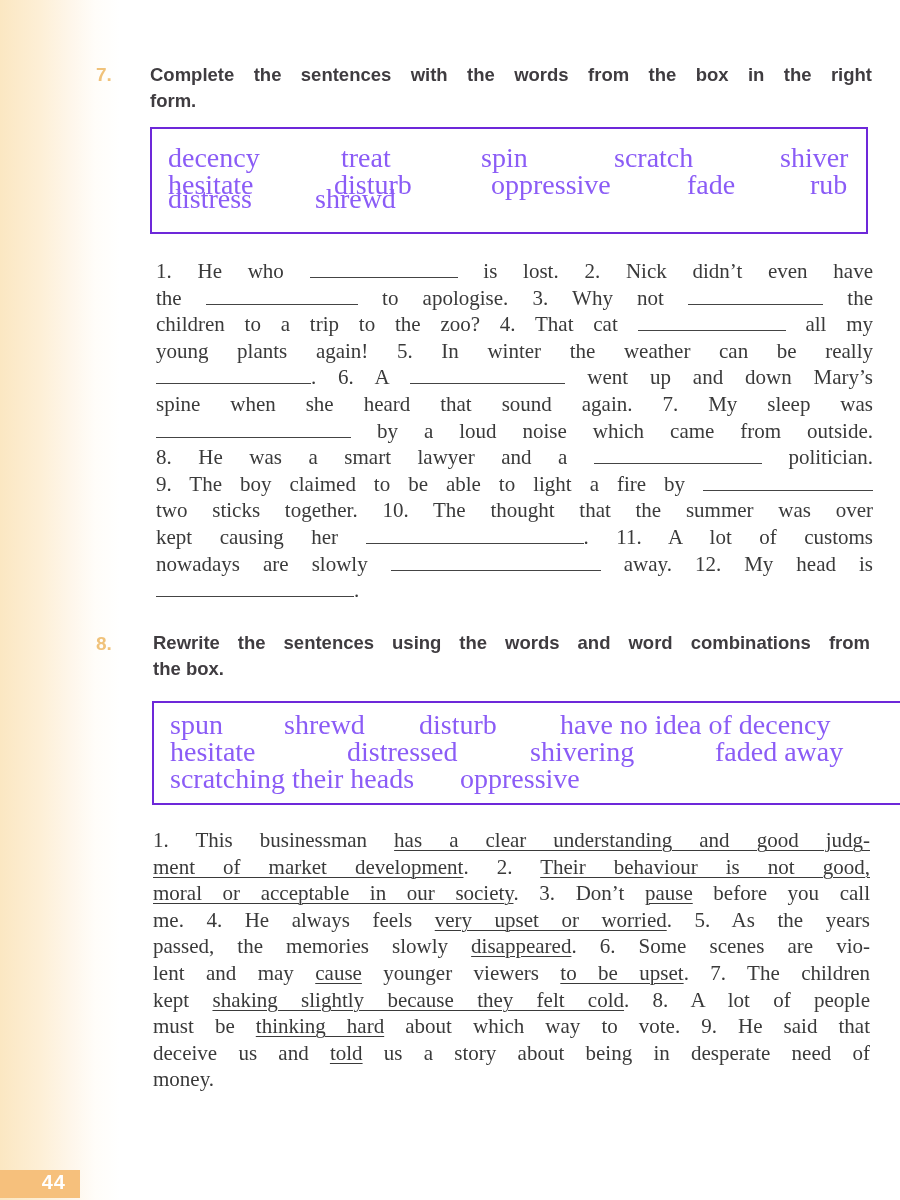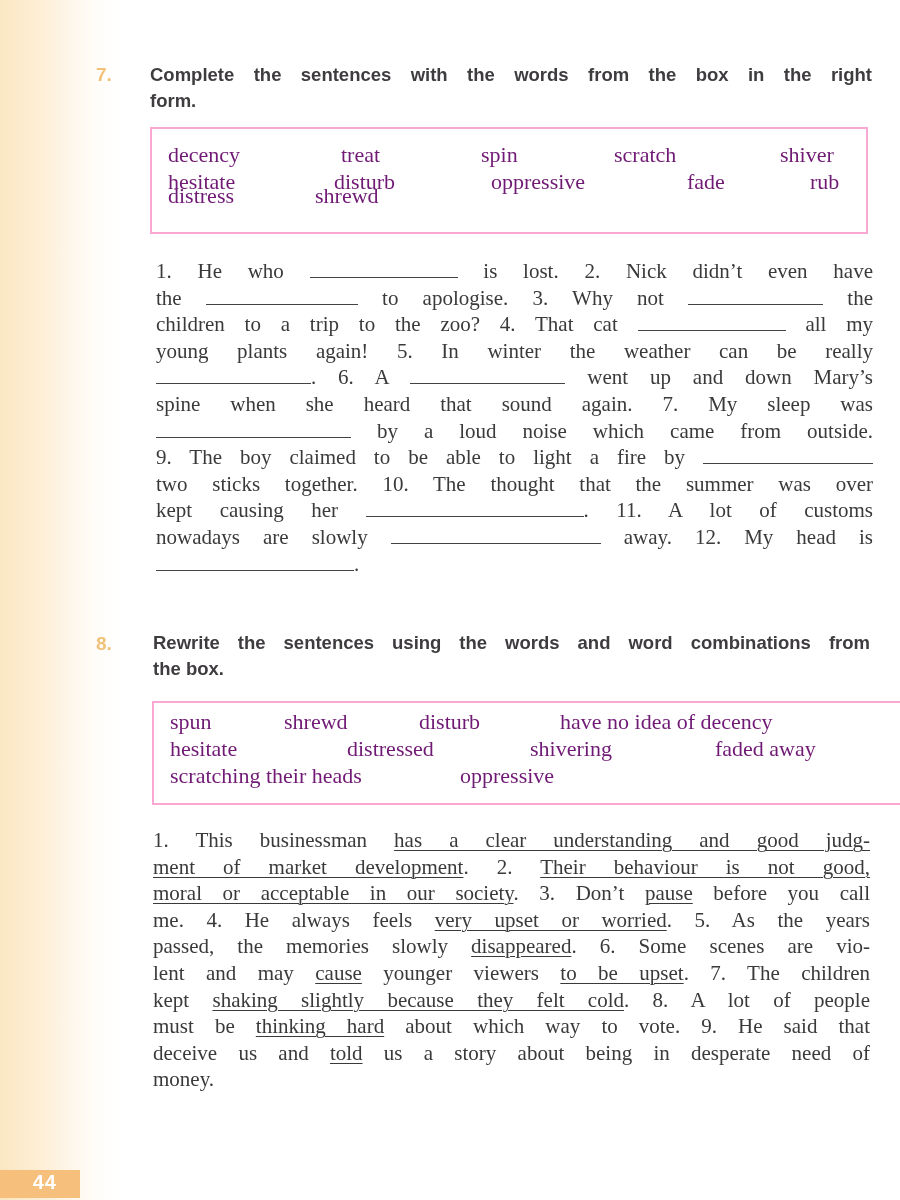--- a/index.html
+++ b/index.html
@@ -12,38 +12,38 @@
   .ex-num {
     position:absolute; left:96px; font-family:"Liberation Sans", sans-serif;
     font-weight:bold; font-size:19px; color:#f0c27a;
   }
   .ex-title {
     position:absolute; left:150px; width:722px;
     font-family:"Liberation Sans", sans-serif; font-weight:bold; font-size:18.5px;
     line-height:26px; color:#3f3c40;
   }
   .word-box {
-    position:absolute; border:2px solid #f9a8d4; box-sizing:border-box;
-    font-family:"Liberation Serif", serif; font-size:22px; color:#701a75;
+    position:absolute; border:2px solid #6d28d9; box-sizing:border-box;
+    font-family:"Liberation Serif", serif; font-size:28px; color:#8b5cf6;
   }
   .word-row { position:absolute; left:0; width:100%; height:27px; }
   .word { position:absolute; white-space:nowrap; }
   .para {
     position:absolute; left:156px; width:717px;
     font-family:"Liberation Serif", serif; font-size:21px; line-height:26.6px;
     color:#3a3a3a; text-align:justify;
   }
   .line { display:block; white-space:nowrap; text-align:justify; text-align-last:justify; height:26.6px; }
   .line.last { text-align-last:left; }
   .blank { display:inline-block; border-bottom:1.5px solid #444; height:16px; vertical-align:baseline; }
   u { text-decoration-thickness:1px; text-underline-offset:3px; }
   .page-tab {
     position:absolute; left:0; top:1170px; width:80px; height:28px;
     background:#f6c07c; color:#ffffff; font-family:"Liberation Sans", sans-serif;
-    font-weight:bold; font-size:20px; line-height:24px; text-align:right; box-sizing:border-box; padding-right:23px;
+    font-weight:bold; font-size:20px; line-height:24px; text-align:right; box-sizing:border-box; padding-right:14px;
     letter-spacing:1px;
   }
 </style>
 </head>
 <body>
 
 <div class="ex-num" style="top:64px;">7.</div>
 <div class="ex-title" style="top:62px;">
   <div style="text-align:justify;text-align-last:justify;">Complete the sentences with the words from the box in the right</div>
   <div>form.</div>
@@ -71,20 +71,21 @@
 </div>
 
 <div class="para" style="top:258px;">
   <span class="line"><span>1. He who</span> <span class="blank" style="width:148px;"></span> <span>is lost. 2. Nick didn’t even have</span></span>
   <span class="line"><span>the</span> <span class="blank" style="width:152px;"></span> <span>to apologise. 3. Why not</span> <span class="blank" style="width:135px;"></span> <span>the</span></span>
   <span class="line"><span>children to a trip to the zoo? 4. That cat</span> <span class="blank" style="width:148px;"></span> <span>all my</span></span>
   <span class="line"><span>young plants again! 5. In winter the weather can be really</span></span>
   <span class="line"><span class="blank" style="width:155px;"></span><span>. 6. A</span> <span class="blank" style="width:155px;"></span> <span>went up and down Mary’s</span></span>
   <span class="line"><span>spine when she heard that sound again. 7. My sleep was</span></span>
   <span class="line"><span class="blank" style="width:195px;"></span> <span>by a loud noise which came from outside.</span></span>
+  <span class="line"><span>8. He was a smart lawyer and a</span> <span class="blank" style="width:168px;"></span> <span>politician.</span></span>
   <span class="line"><span>9. The boy claimed to be able to light a fire by</span> <span class="blank" style="width:170px;"></span></span>
   <span class="line"><span>two sticks together. 10. The thought that the  summer was over</span></span>
   <span class="line"><span>kept causing her</span> <span class="blank" style="width:218px;"></span><span>. 11. A lot of customs</span></span>
   <span class="line"><span>nowadays are slowly</span> <span class="blank" style="width:210px;"></span> <span>away. 12. My head is</span></span>
   <span class="line last"><span class="blank" style="width:198px;"></span><span>.</span></span>
 </div>
 
 <div class="ex-num" style="top:633px;">8.</div>
 <div class="ex-title" style="top:630px; left:153px; width:717px;">
   <div style="text-align:justify;text-align-last:justify;">Rewrite the sentences using the words and word combinations from</div>

